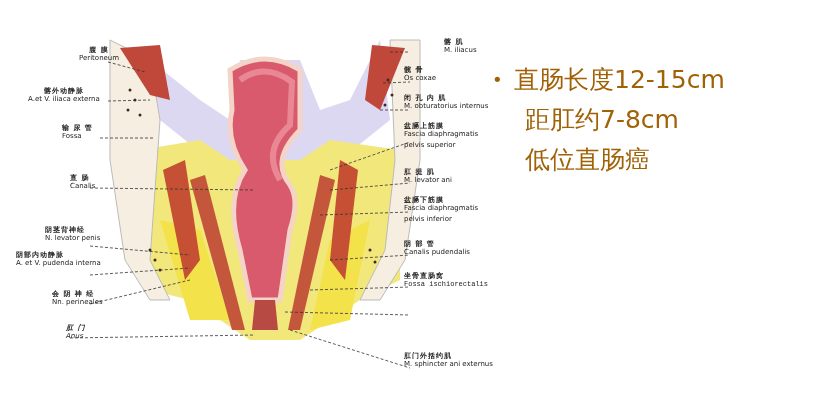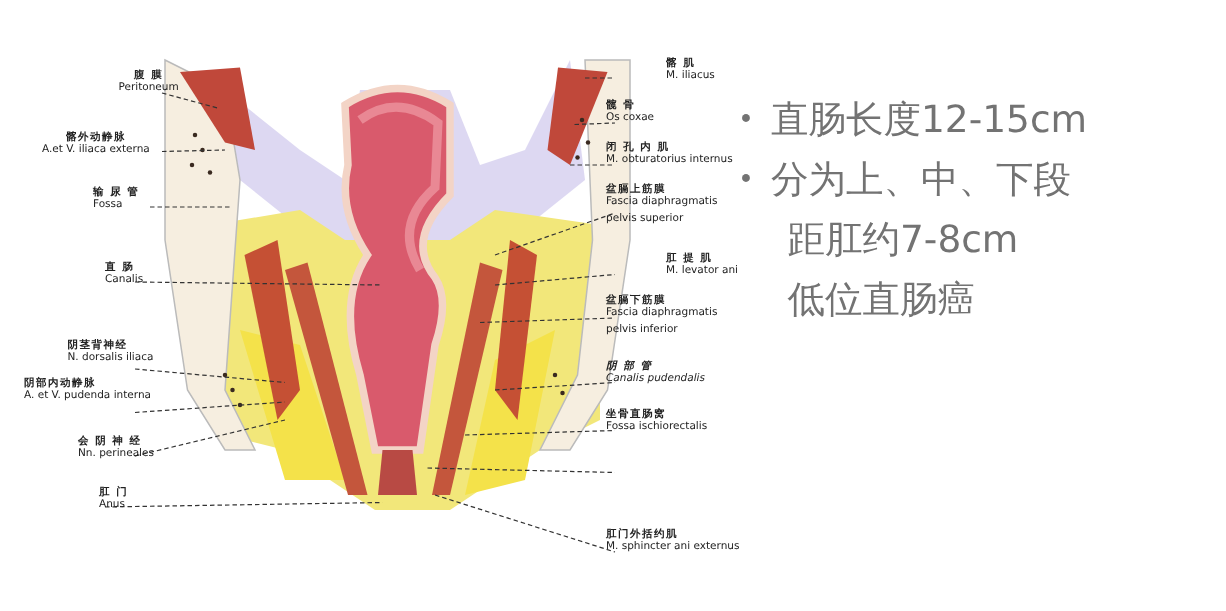--- a/index.html
+++ b/index.html
@@ -3,21 +3,21 @@
 <meta charset="utf-8">
 <style>
   html,body{margin:0;padding:0;background:#fff;}
   body{width:817px;height:407px;position:relative;overflow:hidden;font-family:"DejaVu Sans",sans-serif;}
   .figure{position:absolute;left:0;top:0;width:500px;height:407px;}
   .lbl{position:absolute;font-size:7px;line-height:8px;color:#222;white-space:nowrap;}
   .lbl .zh{display:block;font-weight:bold;letter-spacing:1px;}
   .lbl .en{display:block;}
   .right{text-align:left;}
   .bullets{position:absolute;left:492px;top:60px;width:320px;}
-  .bl{font-family:"DejaVu Sans",sans-serif;font-size:25px;color:#737373;line-height:40px;white-space:nowrap;}
+  .bl{font-family:"DejaVu Sans",sans-serif;font-size:25px;color:#a16207;line-height:40px;white-space:nowrap;}
   .dot{display:inline-block;width:22px;font-size:18px;vertical-align:top;}
   .ind{padding-left:33px;}
 </style>
 </head>
 <body>
 
 <div class="figure">
   <svg width="500" height="407">
 
     <path d="M150 60 L200 100 L230 120 L240 60 L300 60 L320 110 L350 100 L380 40 L390 120 L340 160 L290 160 L260 160 L210 160 L160 120 Z" fill="#cfc8ec" opacity="0.7"></path>
@@ -92,31 +92,31 @@
   <div class="lbl" style="left:62px;top:124px;">
       <span class="zh">输 尿 管</span>
       <span class="en">Fossa</span>
     </div>
   <div class="lbl" style="left:70px;top:174px;">
       <span class="zh">直 肠</span>
       <span class="en">Canalis</span>
     </div>
   <div class="lbl" style="left:45px;top:226px;">
       <span class="zh">阴茎背神经</span>
-      <span class="en">N. dorsalis iliaca</span>
+      <span class="en">N. levator penis</span>
     </div>
   <div class="lbl" style="left:16px;top:251px;">
       <span class="zh">阴部内动静脉</span>
       <span class="en">A. et V. pudenda interna</span>
     </div>
   <div class="lbl" style="left:52px;top:290px;">
       <span class="zh">会 阴 神 经</span>
       <span class="en">Nn. perineales</span>
     </div>
-  <div class="lbl" style="left:66px;top:324px;">
+  <div class="lbl" style="left:66px;top:324px;font-style:italic;">
       <span class="zh">肛 门</span>
       <span class="en">Anus</span>
     </div>
 
   
   <div class="lbl right" style="left:412px;top:38px;margin-left:32px;">
       <span class="zh">髂 肌</span>
       <span class="en">M. iliacus</span>
     </div>
   <div class="lbl right" style="left:404px;top:66px;">
@@ -125,41 +125,40 @@
     </div>
   <div class="lbl right" style="left:404px;top:94px;">
       <span class="zh">闭 孔 内 肌</span>
       <span class="en">M. obturatorius internus</span>
     </div>
   <div class="lbl right" style="left:404px;top:122px;">
       <span class="zh">盆膈上筋膜</span>
       <span class="en">Fascia diaphragmatis</span>
       <span class="en" style="margin-top:3px">pelvis superior</span>
     </div>
-  <div class="lbl right" style="left:404px;top:168px;margin-left:40px;">
+  <div class="lbl right" style="left:404px;top:168px;">
       <span class="zh">肛 提 肌</span>
       <span class="en">M. levator ani</span>
     </div>
   <div class="lbl right" style="left:404px;top:196px;">
       <span class="zh">盆膈下筋膜</span>
       <span class="en">Fascia diaphragmatis</span>
       <span class="en" style="margin-top:3px">pelvis inferior</span>
     </div>
-  <div class="lbl right" style="left:404px;top:240px;font-style:italic;">
+  <div class="lbl right" style="left:404px;top:240px;">
       <span class="zh">阴 部 管</span>
       <span class="en">Canalis pudendalis</span>
     </div>
-  <div class="lbl right" style="left:404px;top:272px;">
+  <div class="lbl right" style="left:404px;top:272px;font-family:Liberation Mono, monospace;">
       <span class="zh">坐骨直肠窝</span>
       <span class="en">Fossa ischiorectalis</span>
     </div>
   <div class="lbl right" style="left:404px;top:352px;">
       <span class="zh">肛门外括约肌</span>
       <span class="en">M. sphincter ani externus</span>
     </div>
 </div>
 
 <div class="bullets">
   <div class="bl"><span class="dot">•</span><span>直肠长度12-15cm</span></div>
-  <div class="bl"><span class="dot">•</span><span>分为上、中、下段</span></div>
   <div class="bl ind"><span>距肛约7-8cm</span></div>
   <div class="bl ind"><span>低位直肠癌</span></div>
 </div>
 
 </body></html>

